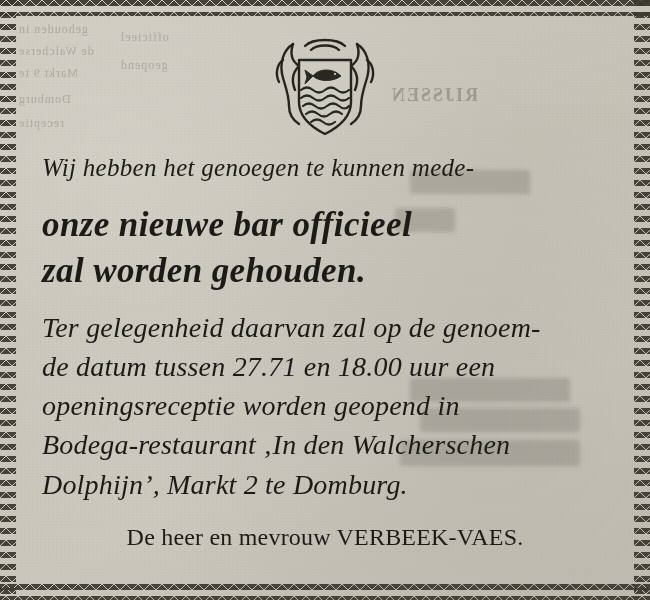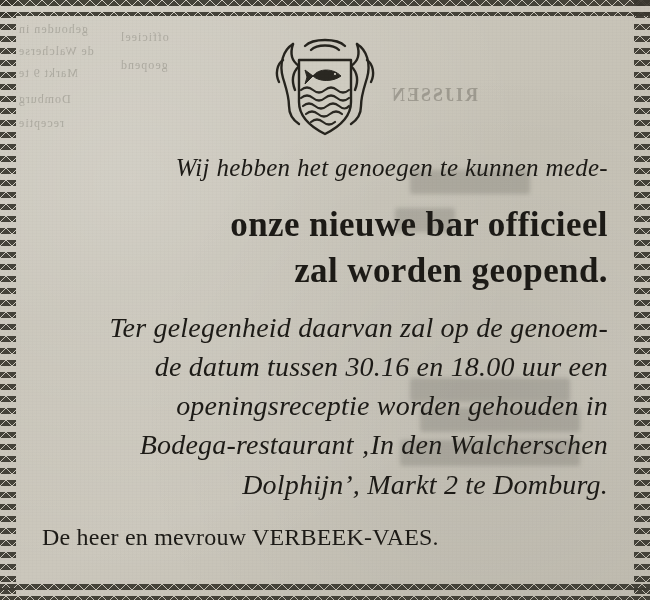--- a/index.html
+++ b/index.html
@@ -93,36 +93,37 @@
     align-items: flex-start;
     margin-top: 8px;
     height: 120px;
   }
   .crest {
     display: block;
   }
 
   .line {
     color: #1d1b17;
-    text-align: right;
+    text-align: left;
     white-space: nowrap;
   }
 
   
   .para {
     font-style: italic;
     font-size: 25px;
     line-height: 1.42;
     color: #22201b;
     text-align: center;
     letter-spacing: 0.3px;
   }
   .para .l { display: block; }
 
   .headline {
+    font-style: italic;
     font-weight: bold;
     font-size: 35px;
     line-height: 1.32;
     text-align: center;
     color: #141310;
     letter-spacing: 0.4px;
     margin-top: 16px;
     margin-bottom: 14px;
   }
   .headline .l { display: block; }
@@ -134,20 +135,21 @@
     color: #22201b;
     text-align: center;
     letter-spacing: 0.2px;
   }
   .para2 .l { display: block; }
 
   .signoff {
     font-style: normal;
     font-size: 24px;
     color: #1d1b17;
+    text-align: center;
     margin-top: 20px;
     letter-spacing: 0.2px;
   }
 
   
   .smudge {
     position: absolute;
     pointer-events: none;
     background: rgba(40, 38, 32, 0.16);
     filter: blur(2px);
@@ -224,27 +226,27 @@
         </g>
       </svg>
     </div>
 
     <div class="para">
       <span class="l line">Wij hebben het genoegen te kunnen mede-</span>
     </div>
 
     <div class="headline">
       <span class="l line">onze nieuwe bar officieel</span>
-      <span class="l line">zal worden geopend.</span>
+      <span class="l line">zal worden gehouden.</span>
     </div>
 
     <div class="para2">
       <span class="l line">Ter gelegenheid daarvan zal op de genoem-</span>
-      <span class="l line">de datum tussen 30.16 en 18.00 uur een</span>
-      <span class="l line">openingsreceptie worden gehouden in</span>
+      <span class="l line">de datum tussen 27.71 en 18.00 uur een</span>
+      <span class="l line">openingsreceptie worden geopend in</span>
       <span class="l line">Bodega-restaurant ‚In den Walcherschen</span>
       <span class="l line">Dolphijn’, Markt 2 te Domburg.</span>
     </div>
 
     <div class="signoff">De heer en mevrouw VERBEEK-VAES.</div>
 
   </div>
 
   <div class="smudge s1"></div>
   <div class="smudge s2"></div>

